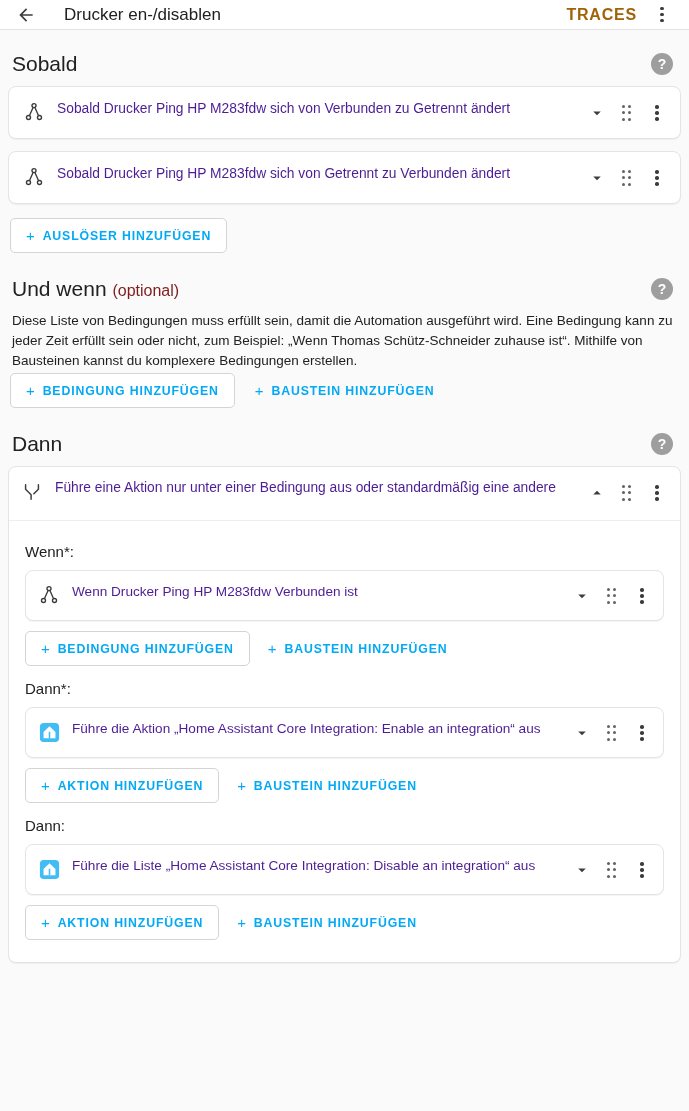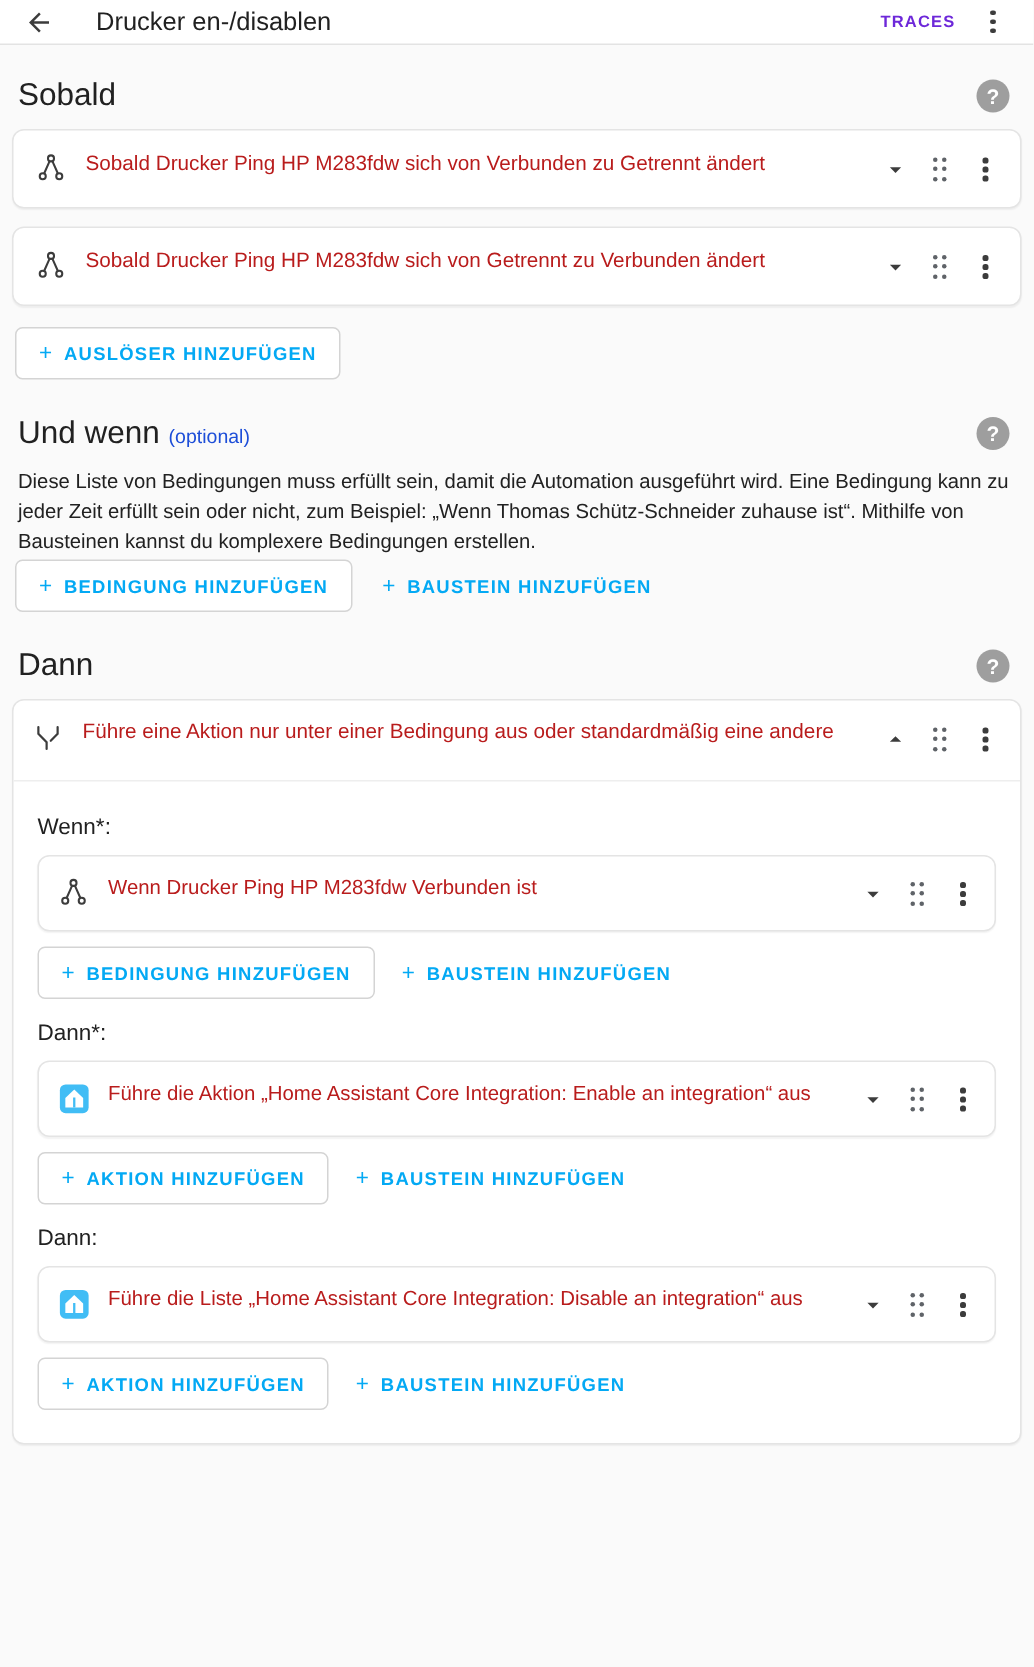--- a/index.html
+++ b/index.html
@@ -30,22 +30,22 @@
   }
   .appbar-title {
     font-size: 17px;
     font-weight: 400;
     margin-left: 24px;
     color: #212121;
     white-space: nowrap;
     flex: 1 1 auto;
   }
   .traces-btn {
-    color: #6d28d9;
-    font-size: 11px;
+    color: #a16207;
+    font-size: 16px;
     font-weight: 600;
     letter-spacing: .8px;
     text-transform: uppercase;
     cursor: pointer;
     padding: 4px 6px;
     flex: 0 0 auto;
   }
   .kebab {
     width: 26px; height: 28px;
     display: flex; flex-direction: column;
@@ -69,22 +69,22 @@
     justify-content: space-between;
     padding: 22px 4px 10px 4px;
     gap: 24px;
   }
   .section-title {
     font-size: 21px;
     font-weight: 400;
     color: #212121;
   }
   .section-title .optional {
-    font-size: 13px;
-    color: #1d4ed8;
+    font-size: 16px;
+    color: #7f1d1d;
   }
   .help-icon {
     width: 22px; height: 22px;
     border-radius: 50%;
     background: #9e9e9e;
     color: #ffffff;
     font-size: 14px;
     font-weight: 700;
     display: flex; align-items: center; justify-content: center;
     cursor: pointer;
@@ -115,21 +115,21 @@
   .card-icon {
     width: 26px; height: 26px;
     flex: 0 0 auto;
     margin-top: 2px;
     display: flex; align-items: center; justify-content: center;
   }
   .card-text {
     flex: 1 1 auto;
     font-size: 13.8px;
     line-height: 20px;
-    color: #b91c1c;
+    color: #4c1d95;
     padding: 2px 6px 0 10px;
   }
   .row-ctl {
     flex: 0 0 auto;
     width: 30px; height: 30px;
     display: flex; align-items: center; justify-content: center;
     cursor: pointer;
     margin-top: 1px;
   }
   .chev svg { display: block; }

